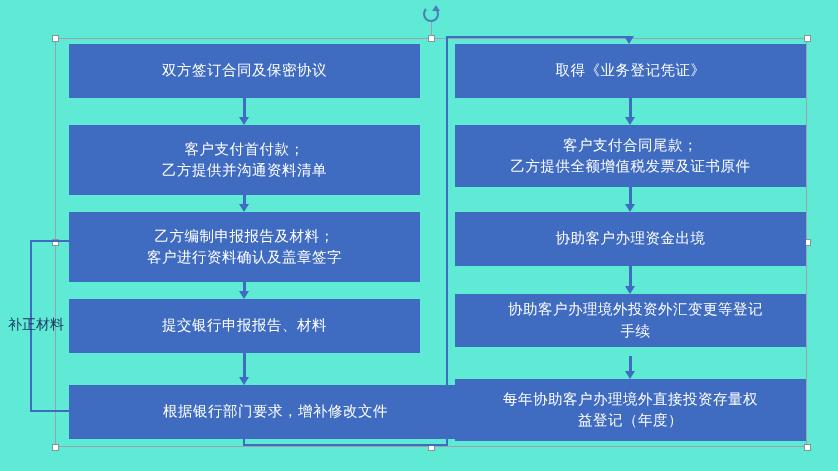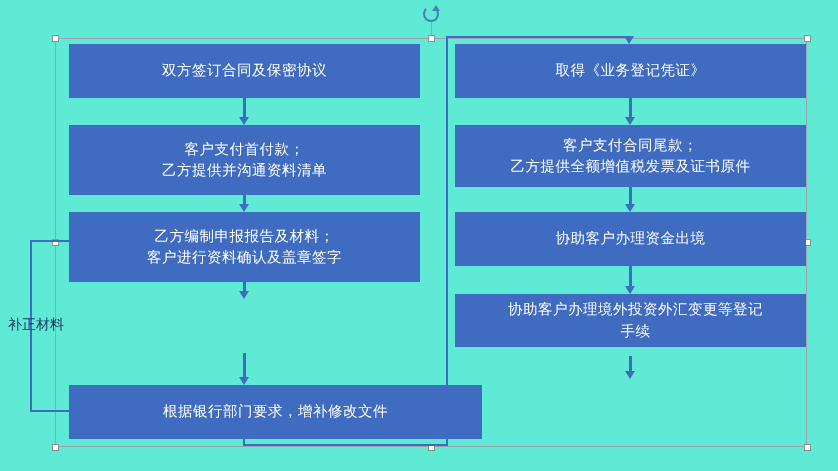--- a/index.html
+++ b/index.html
@@ -110,37 +110,44 @@
     <span style="white-space:pre-line;">双方签订合同及保密协议</span>
   </div>
   <div class="box" style="left:69px; top:125px; width:351px; height:70px;">
     <span style="white-space:pre-line;">客户支付首付款；
 乙方提供并沟通资料清单</span>
   </div>
   <div class="box" style="left:69px; top:212px; width:351px; height:70px;">
     <span style="white-space:pre-line;">乙方编制申报报告及材料；
 客户进行资料确认及盖章签字</span>
   </div>
+  <div class="box" style="left:69px; top:299px; width:351px; height:54px;">
+    <span style="white-space:pre-line;">提交银行申报报告、材料</span>
+  </div>
   <div class="box" style="left:69px; top:385px; width:413px; height:54px;">
     <span style="white-space:pre-line;">根据银行部门要求，增补修改文件</span>
   </div>
 
   <div class="box" style="left:455px; top:44px; width:351px; height:54px;">
     <span style="white-space:pre-line;">取得《业务登记凭证》</span>
   </div>
   <div class="box" style="left:455px; top:212px; width:351px; height:54px;">
     <span style="white-space:pre-line;">协助客户办理资金出境</span>
   </div>
   <div class="box" style="left:455px; top:125px; width:351px; height:62px;">
     <span style="white-space:pre-line;">客户支付合同尾款；
 乙方提供全额增值税发票及证书原件</span>
   </div>
   <div class="box" style="left:455px; top:294px; width:351px; height:53px;padding-left:16px;">
     <span style="white-space:pre-line;">协助客户办理境外投资外汇变更等登记
 手续</span>
+  </div>
+  <div class="box" style="left:455px; top:379px; width:351px; height:62px;">
+    <span style="white-space:pre-line;">每年协助客户办理境外直接投资存量权
+益登记（年度）</span>
   </div>
 
   <div class="arrow" style="left:243px; top:98px; width:3px; height:19px;"></div>
   <div class="arrow-head" style="left:239px; top:117px;"></div>
 
   <div class="arrow" style="left:243px; top:187px; width:3px; height:17px;"></div>
   <div class="arrow-head" style="left:239px; top:204px;"></div>
 
   <div class="arrow" style="left:243px; top:274px; width:3px; height:17px;"></div>
   <div class="arrow-head" style="left:239px; top:291px;"></div>

